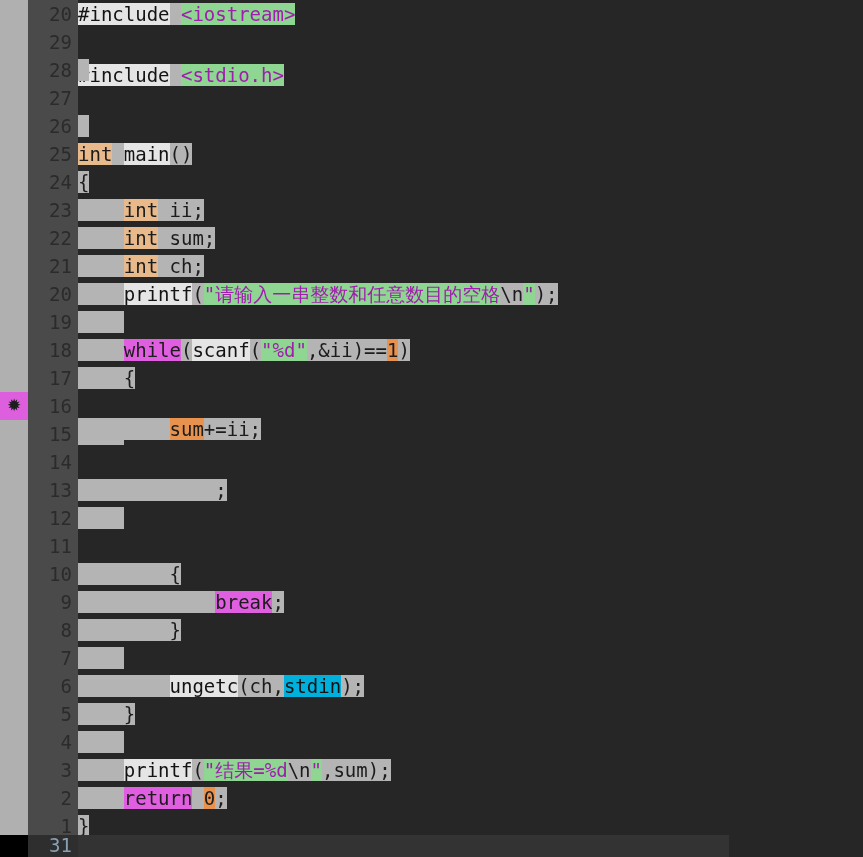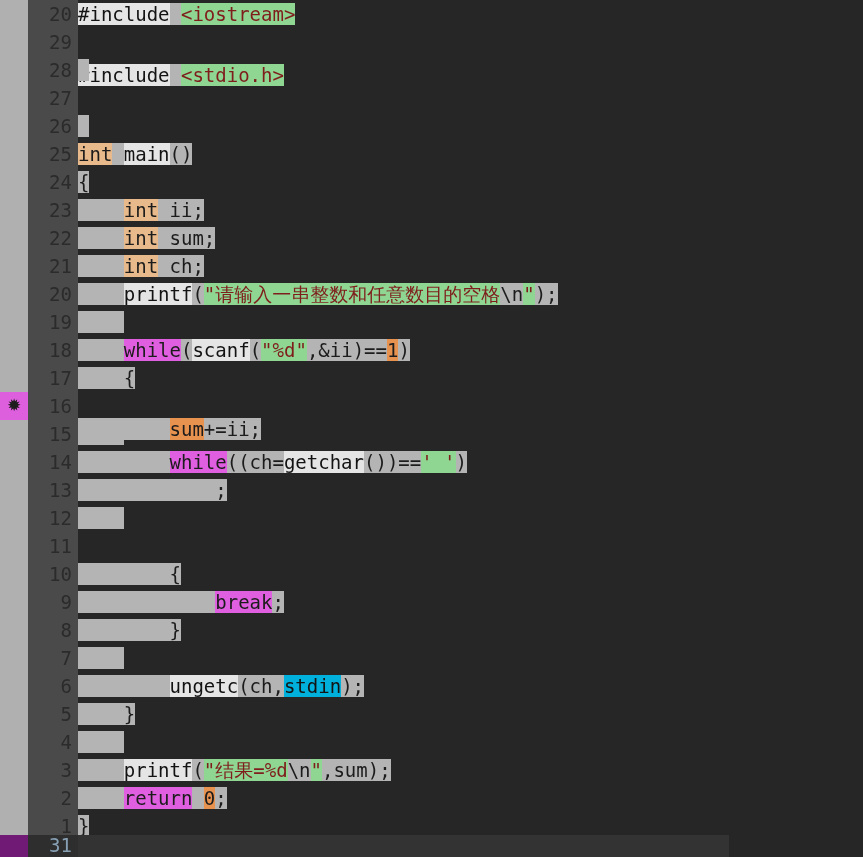--- a/index.html
+++ b/index.html
@@ -89,30 +89,30 @@
     display: inline;
     white-space: pre;
   }
 
   
   .t-plain   { background: #b4b4b4; color: #1c1c1c; }
   .t-kw      { background: #e05fe0; color: #1c1c1c; }
   .t-type    { background: #e8b98a; color: #1c1c1c; }
   .t-fn      { background: #e5e5e5; color: #131313; }
   .t-lib     { background: #00b0dc; color: #131313; }
-  .t-str     { background: #8ed692; color: #7f1d1d; }
+  .t-str     { background: #8ed692; color: #a21caf; }
   .t-num     { background: #e8924f; color: #1c1c1c; }
 
   
   .statusbar {
     position: absolute;
     left: 0; bottom: 0;
     width: 729px;
     height: 22px;
-    background: #701a75;
+    background: #000000;
   }
   .status-left {
     position: absolute;
     left: 28px; top: 0;
     width: 50px;
     height: 22px;
     background: #2e2e2e;
   }
   .status-count {
     position: absolute;
@@ -182,21 +182,20 @@
       <div class="line" style="top: 168px;"><span class="t-plain">{</span></div>
       <div class="line" style="top: 196px;"><span class="t-plain">    </span><span class="t-type">int</span><span class="t-plain"> ii;</span></div>
       <div class="line" style="top: 224px;"><span class="t-plain">    </span><span class="t-type">int</span><span class="t-plain"> sum;</span></div>
       <div class="line" style="top: 252px;"><span class="t-plain">    </span><span class="t-type">int</span><span class="t-plain"> ch;</span></div>
       <div class="line" style="top: 280px;"><span class="t-plain">    </span><span class="t-fn">printf</span><span class="t-plain">(</span><span class="t-str">"请输入一串整数和任意数目的空格</span><span class="t-plain">\n</span><span class="t-str">"</span><span class="t-plain">);</span></div>
       <div class="line" style="top: 308px;"><span class="t-plain">    </span></div>
       <div class="line" style="top: 336px;"><span class="t-plain">    </span><span class="t-kw">while</span><span class="t-plain">(</span><span class="t-fn">scanf</span><span class="t-plain">(</span><span class="t-str">"</span><span class="t-str">%d</span><span class="t-str">"</span><span class="t-plain">,&amp;ii)==</span><span class="t-num">1</span><span class="t-plain">)</span></div>
       <div class="line" style="top: 364px;"><span class="t-plain">    {</span></div>
       <div class="line" style="top: 415px;"><span class="t-plain">        </span><span class="t-num">sum</span><span class="t-plain">+=ii;</span></div>
       <div class="line" style="top: 420px;"><span class="t-plain">    </span></div>
-      <div class="line" style="top: 448px;"><span class="t-plain">        </span><span class="t-kw">while</span><span class="t-plain">((ch=</span><span class="t-fn">getchar</span><span class="t-plain">())==</span><span class="t-str">' '</span><span class="t-plain">)</span></div>
       <div class="line" style="top: 476px;"><span class="t-plain">            ;</span></div>
       <div class="line" style="top: 504px;"><span class="t-plain">    </span></div>
       <div class="line" style="top: 560px;"><span class="t-plain">        {</span></div>
       <div class="line" style="top: 588px;"><span class="t-plain">            </span><span class="t-kw">break</span><span class="t-plain">;</span></div>
       <div class="line" style="top: 616px;"><span class="t-plain">        }</span></div>
       <div class="line" style="top: 644px;"><span class="t-plain">    </span></div>
       <div class="line" style="top: 672px;"><span class="t-plain">        </span><span class="t-fn">ungetc</span><span class="t-plain">(ch,</span><span class="t-lib">stdin</span><span class="t-plain">);</span></div>
       <div class="line" style="top: 700px;"><span class="t-plain">    }</span></div>
       <div class="line" style="top: 728px;"><span class="t-plain">    </span></div>
       <div class="line" style="top: 756px;"><span class="t-plain">    </span><span class="t-fn">printf</span><span class="t-plain">(</span><span class="t-str">"结果=%d</span><span class="t-plain">\n</span><span class="t-str">"</span><span class="t-plain">,sum);</span></div>

